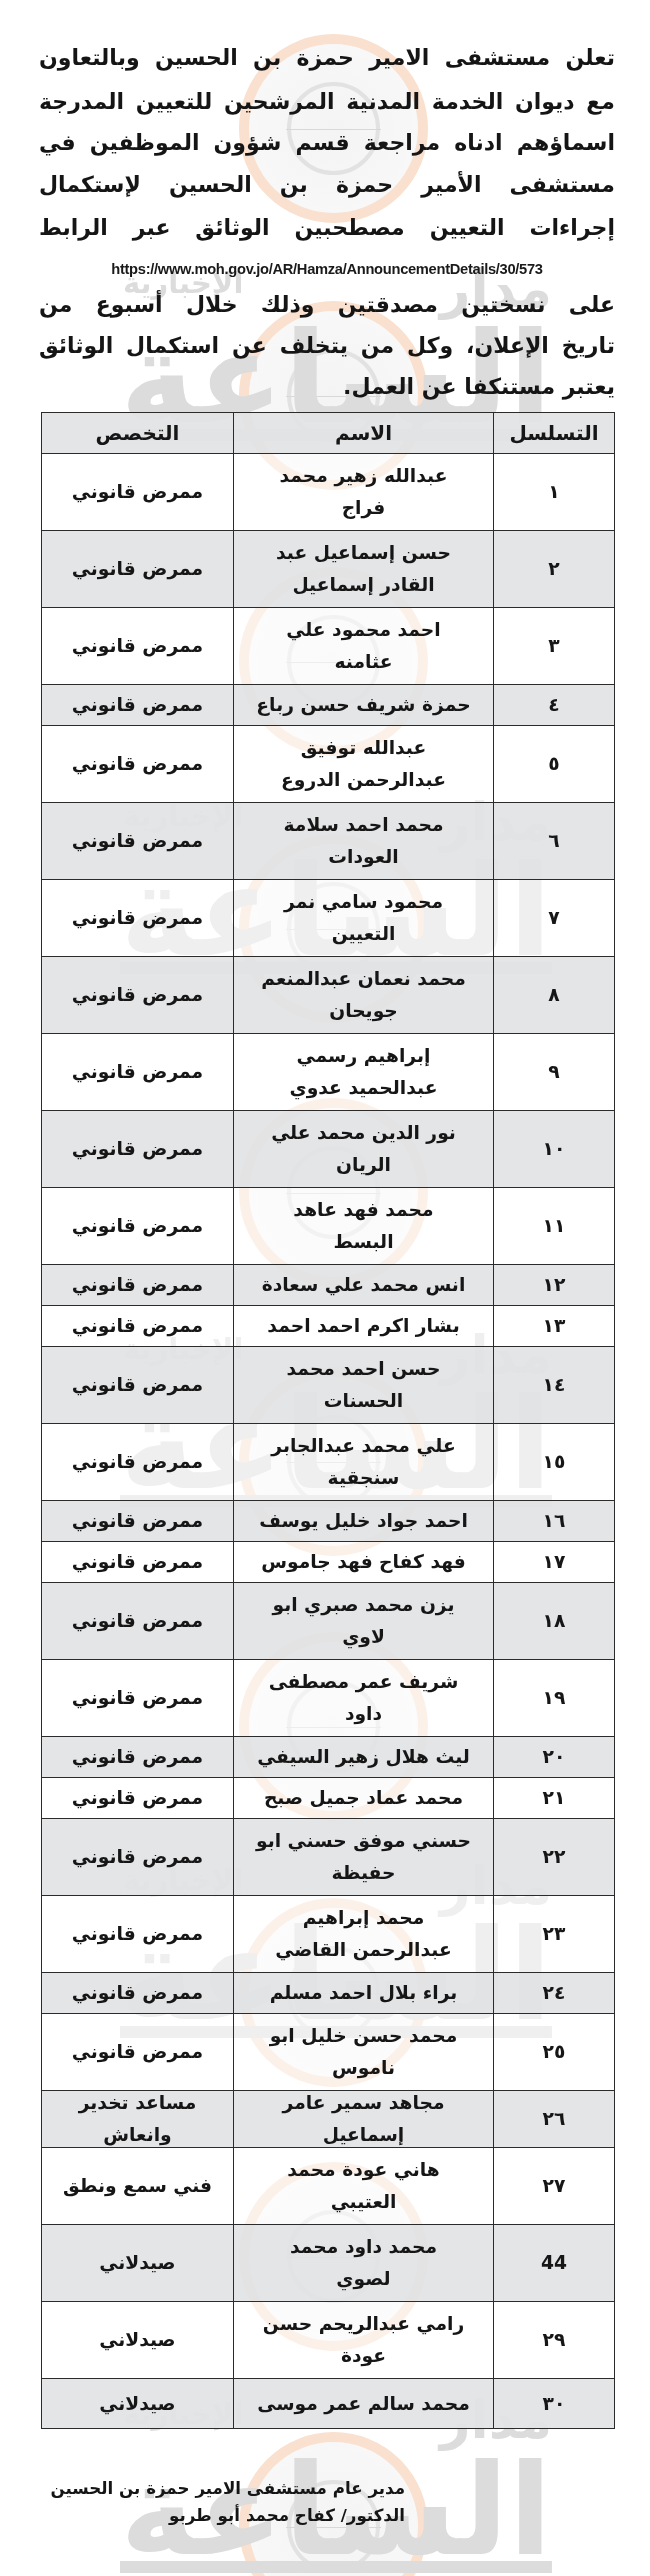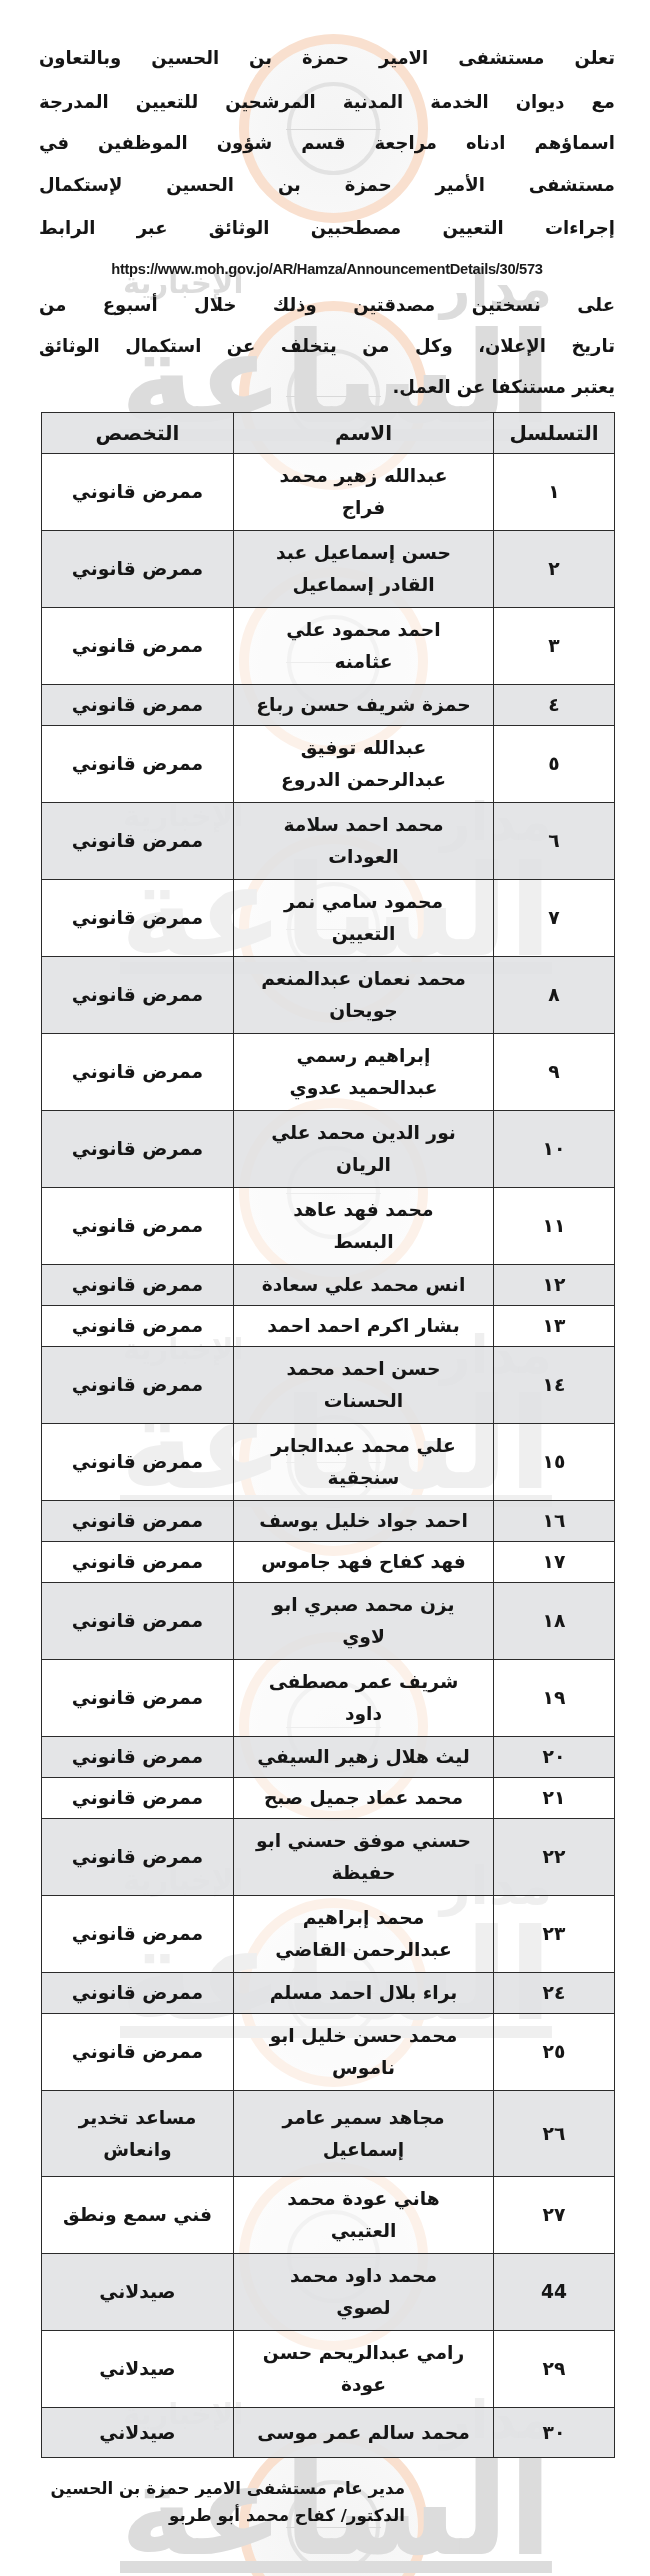--- a/index.html
+++ b/index.html
@@ -30,21 +30,21 @@
   }
   .wm-big { font-size:127px;text-decoration:underline; }
   .wm-small { font-size:29px;text-align:center; }
   .wm-mid { font-size:53px; }
 
   
   .content { position:absolute; inset:0; z-index:1; }
   .intro-line {
     position:absolute; left:39px; width:576px; text-align:justify;
     text-align-last:justify; direction:rtl;
-    font-size:18px; font-weight:bold; line-height:29px; color:#151515;
+    font-size:22px; font-weight:bold; line-height:29px; color:#151515;
   }
   .url-line {
     position:absolute; left:39px; width:576px; direction:ltr; text-align:center;
     font-family:"Liberation Sans", sans-serif; font-weight:bold;
     font-size:14.7px; letter-spacing:-0.3px; color:#1a1a1a; line-height:20px;
   }
   .table {
     position:absolute; left:41px; top:412px; width:572px;
     border:1.3px solid #2b2b2b; box-sizing:content-box; direction:rtl;
   }
@@ -358,21 +358,21 @@
       <div class="trow white" style="height: 77px;">
         <div class="cell c-seq">٢٥</div>
         <div class="cell c-name">
           <span class="name-line">محمد حسن خليل ابو</span>
           <span class="name-line">ناموس</span>
         </div>
         <div class="cell c-spec">
           <span class="spec-line">ممرض قانوني</span>
         </div>
       </div>
-      <div class="trow gray" style="height: 86px;">
+      <div class="trow gray" style="height: 57px;">
         <div class="cell c-seq">٢٦</div>
         <div class="cell c-name">
           <span class="name-line">مجاهد سمير عامر</span>
           <span class="name-line">إسماعيل</span>
         </div>
         <div class="cell c-spec">
           <span class="spec-line">مساعد تخدير</span>
           <span class="spec-line">وانعاش</span>
         </div>
       </div>

